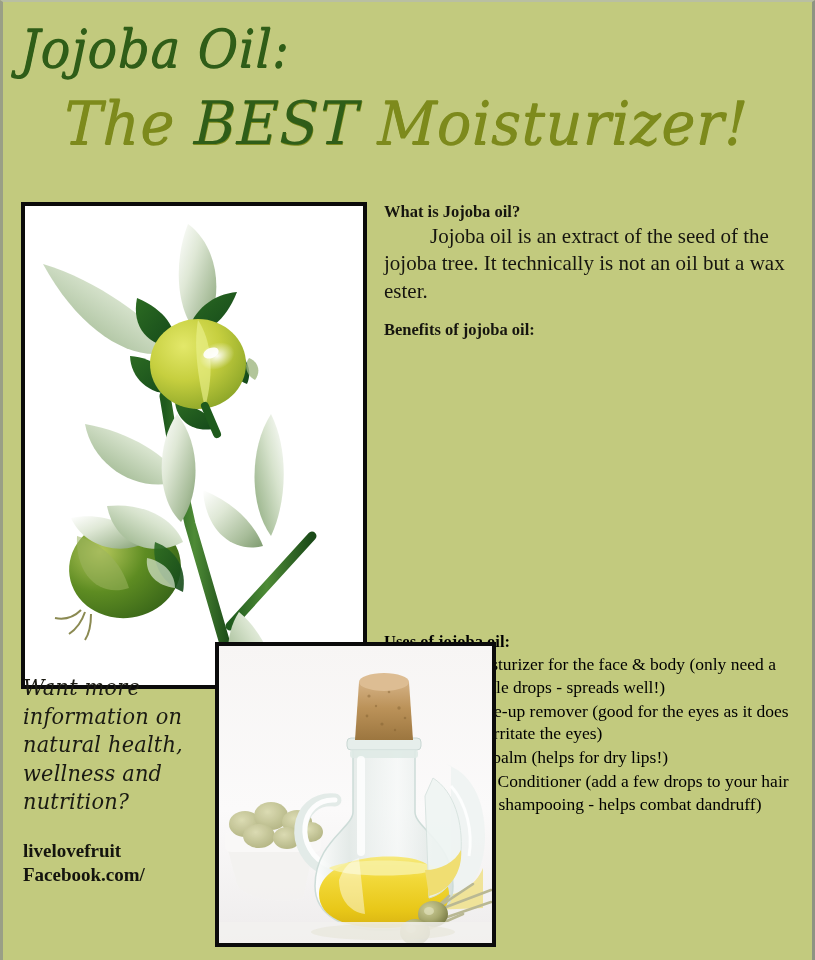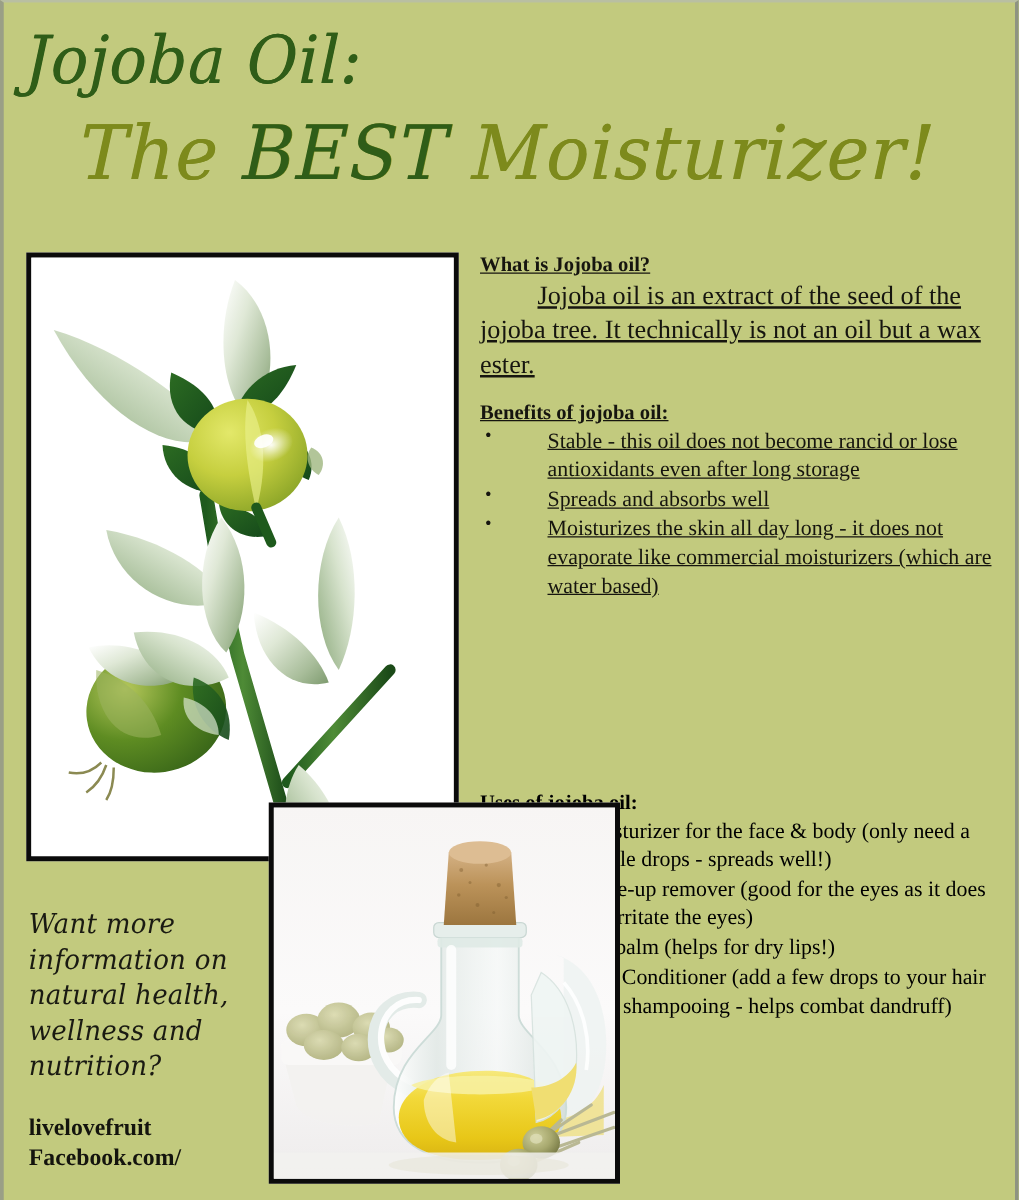--- a/index.html
+++ b/index.html
@@ -71,21 +71,21 @@
     z-index:5;
   }
   .bottle-svg{display:block;width:100%;height:100%;}
 
   
   .content{
     position:absolute;left:381px;top:200px;
     width:420px;
     color:#16150f;
   }
-  .sec{margin-bottom:15px;text-decoration:underline;}
+  .sec{margin-bottom:15px;}
   .sec-head{
     font-family:"Liberation Serif", serif;
     font-weight:bold;
     font-size:16.5px;
     line-height:1.22;
     margin-bottom:1px;
   }
   .sec-body{
     font-family:"Liberation Serif", serif;
     font-size:21px;
@@ -111,21 +111,21 @@
     font-size:15px;
   }
   ul.bul.indented li{padding-left:78px;}
   ul.bul.indented li::before{left:36px;}
 
   .uses-wrap{position:absolute;left:381px;top:630px;width:420px;}
   .uses-wrap .sec-head{margin-bottom:1px;}
 
   
   .promo{
-    position:absolute;left:20px;top:724px;
+    position:absolute;left:20px;top:672px;
     width:190px;
   }
   .promo-q{
     font-family:"DejaVu Serif", serif;
     font-style:italic;
     font-size:22px;
     line-height:1.30;
     color:#1a1a12;
     letter-spacing:0.2px;
     transform:scaleX(0.95);
@@ -340,25 +340,20 @@
     <div class="sec">
       <div class="sec-head">What is Jojoba oil?</div>
       <div class="sec-body">Jojoba oil is an extract of the seed of the jojoba tree. It technically is not an oil but a wax ester.</div>
     </div>
 
     <div class="sec">
     </div>
 
     <div class="sec">
       <div class="sec-head">Benefits of jojoba oil:</div>
-      <ul class="bul">
-        <li>Stable - this oil does not become rancid or lose antioxidants even after long storage</li>
-        <li>Spreads and absorbs well</li>
-        <li>Moisturizes the skin all day long - it does not evaporate like commercial moisturizers (which are water based)</li>
-      </ul>
     </div>
 
   </div>
 
   <div class="uses-wrap">
     <div class="sec-head">Uses of jojoba oil:</div>
     <ul class="bul indented">
       <li>Moisturizer for the face &amp; body (only need a couple drops - spreads well!)</li>
       <li>Make-up remover (good for the eyes as it does not irritate the eyes)</li>
       <li>Lip-balm (helps for dry lips!)</li>

